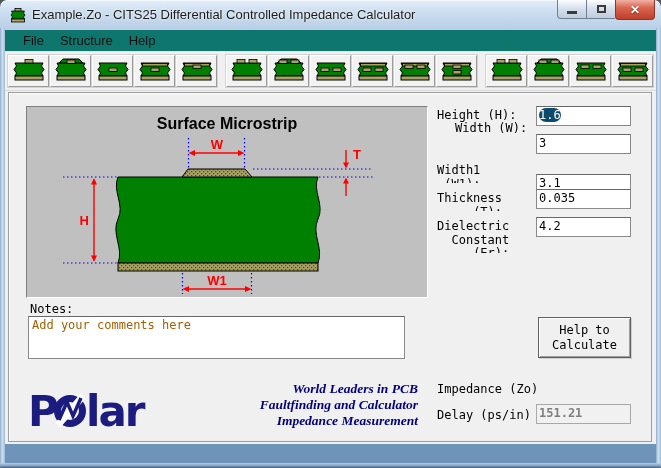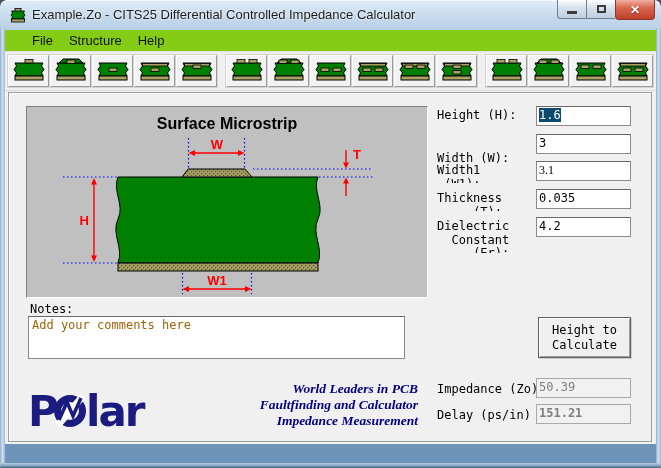--- a/index.html
+++ b/index.html
@@ -14,41 +14,41 @@
   .app-icon{position:absolute;left:10px;top:7px;width:16px;height:16px;}
   .title-text{position:absolute;left:32px;top:0;height:41px;line-height:30px;font-size:13px;color:#1c1c1c;text-shadow:0 0 3px #fff;white-space:nowrap;}
   .winbtns{position:absolute;right:6px;top:0;display:flex;}
   .winbtn{box-sizing:border-box;height:19px;border:1px solid #6d7f93;border-top:none;background:linear-gradient(#fdfeff,#d7e1ec 45%,#bfcddd);display:flex;align-items:center;justify-content:center;}
   .winbtn-min{width:30px;border-radius:0 0 0 4px;}
   .winbtn-max{width:28px;border-left:none;border-right:none;}
   .winbtn-close{width:40px;height:20px;background:linear-gradient(#f0b0a4,#d9674f 40%,#c03f2b);border:1px solid #8e3428;border-top:none;border-radius:0 0 4px 4px;color:#fff;font-size:12px;font-weight:bold;text-shadow:0 1px 1px #7a2417;}
   .glyph-min{width:10px;height:3px;background:#3b3b3b;margin-top:6px;}
   .glyph-max{width:9px;height:8px;border:2px solid #3b3b3b;box-sizing:border-box;}
   
-  .menubar{position:absolute;left:5px;right:5px;top:30px;height:22px;background:#84cc16;border-bottom:1px solid #e2e2e2;display:flex;align-items:center;padding-left:19px;box-sizing:border-box;}
+  .menubar{position:absolute;left:5px;right:5px;top:30px;height:22px;background:#0f766e;border-bottom:1px solid #e2e2e2;display:flex;align-items:center;padding-left:10px;box-sizing:border-box;}
   .menu-item{font-size:13px;color:#111;padding:2px 8px;}
   
   .toolbar{position:absolute;left:5px;right:5px;top:52px;height:39px;background:#f0f0f0;display:flex;align-items:center;padding-left:3px;box-sizing:border-box;border-bottom:1px solid #dadada;}
   .tb-group{display:flex;margin-right:8px;}
   .tb-btn{box-sizing:border-box;width:41px;height:32px;background:#f2f2f2;border:1px solid;border-color:#fdfdfd #9b9b9b #9b9b9b #fdfdfd;box-shadow:0 0 0 1px #d4d4d4;margin-right:1px;padding:0;display:flex;align-items:center;justify-content:center;cursor:pointer;}
   
   .client-bg{position:absolute;left:5px;right:5px;top:91px;bottom:24px;background:#f0f0f0;}
   .client-frame{position:absolute;left:8px;right:9px;top:92px;bottom:26px;border:1px solid #9d9d9d;box-shadow:inset 1px 1px 0 #fbfbfb;}
   
   .diagram-panel{position:absolute;left:26px;top:106px;width:402px;height:192px;box-sizing:border-box;border:1px solid;border-color:#808080 #fdfdfd #fdfdfd #808080;background:#c0c0c0;}
   .dg-title{font-family:"Liberation Sans",sans-serif;font-size:16px;font-weight:bold;fill:#000;}
   .dg-dim{font-family:"Liberation Sans",sans-serif;font-size:13px;font-weight:bold;fill:#ff0000;}
   
   .mono{font-family:"DejaVu Sans Mono","Liberation Mono",monospace;}
   .lbl{position:absolute;left:437px;font-size:12px;line-height:13.5px;color:#000;overflow:hidden;}
   .lbl span{display:block;text-align:right;}
   .field-box{position:absolute;left:536px;width:95px;height:20px;box-sizing:border-box;background:#fff;border:1px solid #898989;border-top-color:#686868;font-size:12px;line-height:17px;padding:0 2px;color:#000;overflow:hidden;}
   .field-box.readonly{background:#f1f1f1;border-color:#a8a8a8;}
   .field-box.readonly .val{color:#7f7f7f;}
-  .val.selected{background:#0c4a6e;color:#fff;}
+  .val.selected{background:#0c4a6e;color:#fff;border-radius:7px;}
   .calc-btn{position:absolute;left:538px;top:317px;width:93px;height:41px;box-sizing:border-box;background:#f0f0f0;border:1px solid #5f5f5f;box-shadow:inset 1px 1px 0 #ffffff,inset -1px -1px 0 #9e9e9e,1px 1px 0 #cfcfcf;font-size:12px;line-height:15px;text-align:center;color:#000;padding:0;cursor:pointer;}
   
   .notes-label{position:absolute;left:30px;top:302px;font-size:12px;color:#000;}
   .notes-box{position:absolute;left:28px;top:316px;width:377px;height:43px;box-sizing:border-box;background:#fff;border:1px solid #898989;border-top-color:#686868;font-size:12px;line-height:14px;padding:1px 3px;color:#a16207;}
   
   .polar-logo{position:absolute;left:30px;top:387px;width:132px;height:46px;}
   .tagline{position:absolute;left:228px;top:381px;width:190px;text-align:right;font-family:"Liberation Serif",serif;font-style:italic;font-weight:bold;font-size:13.5px;line-height:16px;color:#000080;}
   .tagline span{display:block;}
   
   .statusbar{position:absolute;left:5px;right:5px;bottom:5px;height:19px;background:#f0f0f0;border-top:1px solid #d9d9d9;}
@@ -276,54 +276,53 @@
       <text class="dg-dim" x="62" y="118" text-anchor="end">H</text>
       <text class="dg-dim" x="190" y="178" text-anchor="middle">W1</text>
     </svg>
   </div>
 
   <div class="lbl mono" style="top:109px;height:14px;">
       <span>Height (H):</span>
     </div>
   <div class="field-box mono" style="top:106px;"><span class="val selected">1.6</span></div>
 
-  <div class="lbl mono" style="top:152px;height:14px;">
+  <div class="lbl mono" style="top:122px;height:14px;margin-left:18px;">
       <span>Width (W):</span>
     </div>
   <div class="field-box mono" style="top:134px;"><span class="val">3</span></div>
 
   <div class="lbl mono" style="top:164px;height:19px;">
       <span>Width1</span>
       <span>(W1):</span>
     </div>
-  <div class="field-box mono" style="top:161px;font-family:Liberation Serif, serif;"><span class="val">3.1</span></div>
+  <div class="field-box mono" style="top:174px;"><span class="val">3.1</span></div>
 
   <div class="lbl mono" style="top:192px;height:19px;">
       <span>Thickness</span>
       <span>(T):</span>
     </div>
   <div class="field-box mono" style="top:189px;"><span class="val">0.035</span></div>
 
   <div class="lbl mono" style="top:220px;height:33px;">
       <span>Dielectric</span>
       <span>Constant</span>
       <span>(Er):</span>
     </div>
   <div class="field-box mono" style="top:217px;"><span class="val">4.2</span></div>
 
   <div class="notes-label mono">Notes:</div>
   <div class="notes-box mono"><span>Add your comments here</span></div>
 
   <button class="calc-btn mono">
-    <span>Height to</span><br>
+    <span>Help to</span><br>
     <span>Calculate</span>
   </button>
 
   <div class="lbl mono" style="top:383px;height:14px;">Impedance (Zo)</div>
-  <div class="field-box mono readonly" style="top:378px;"><span class="val">50.39</span></div>
 
   <div class="lbl mono" style="top:409px;height:14px;">Delay (ps/in)</div>
   <div class="field-box mono readonly" style="top:404px;font-weight:bold;"><span class="val">151.21</span></div>
 
   <svg class="polar-logo" viewBox="0 0 132 46">
     <text x="-2" y="39" font-family="DejaVu Sans, Liberation Sans, sans-serif" font-size="42" font-weight="bold" fill="#1b1b80" letter-spacing="-2">P</text>
     <g>
       <circle cx="40" cy="24" r="12.5" fill="none" stroke="#1b1b80" stroke-width="7"></circle>
       <line x1="28" y1="38" x2="53" y2="9" stroke="#ffffff" stroke-width="7"></line>
       <polyline points="29,33 37,15 43,29 51,11" fill="none" stroke="#1b1b80" stroke-width="3.5"></polyline>

